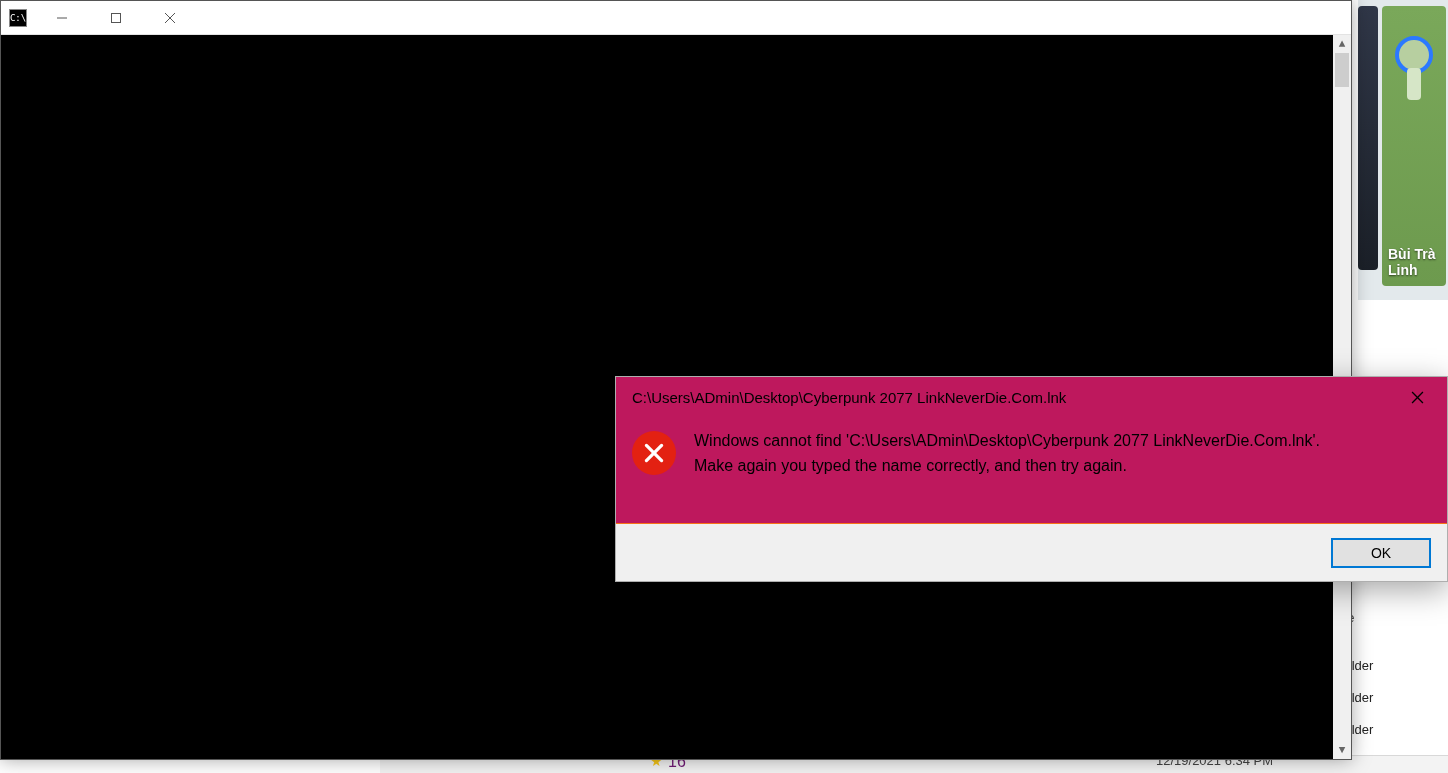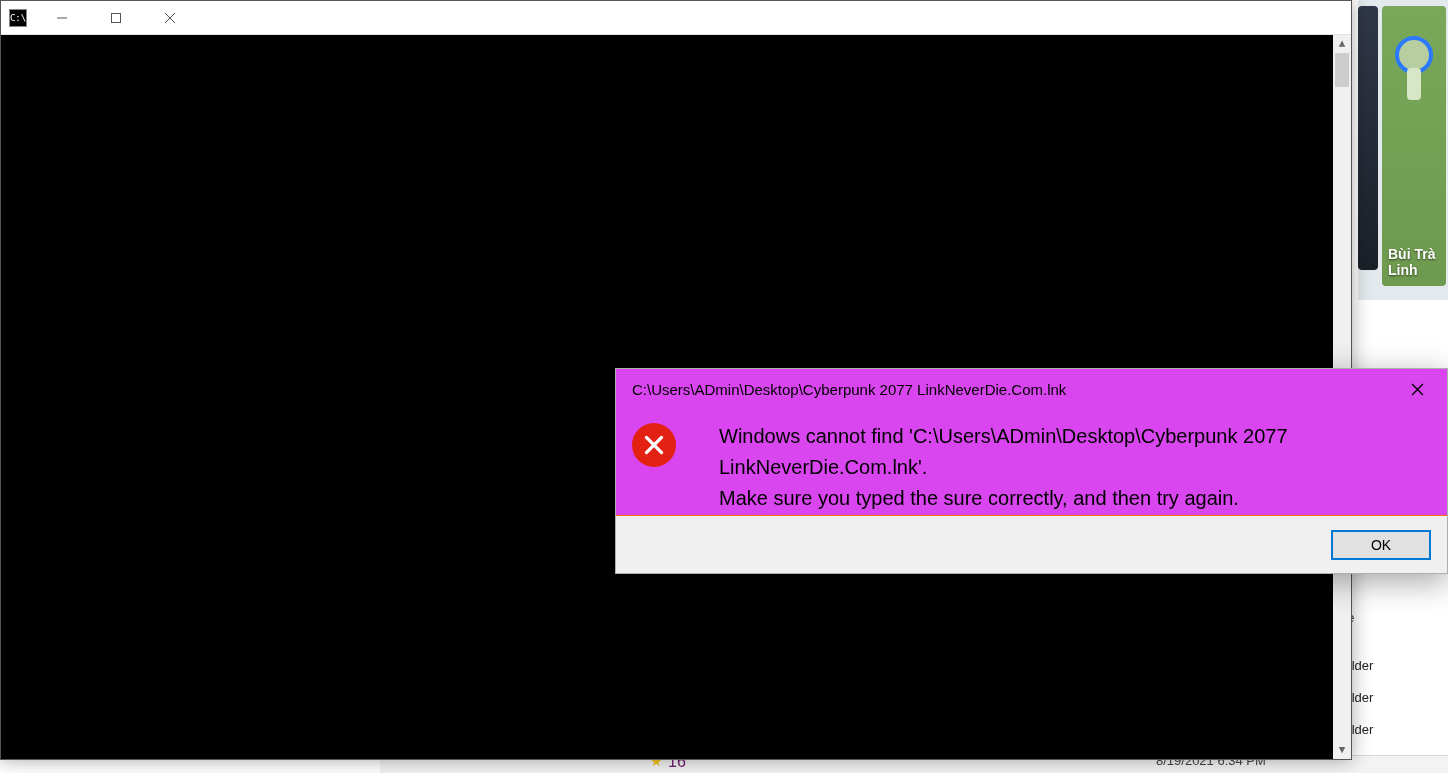--- a/index.html
+++ b/index.html
@@ -165,23 +165,23 @@
   .cmd-scroll-arrow.down { bottom:0; }
   .cmd-scroll-thumb {
     position:absolute; top:18px; left:2px;
     width:14px; height:34px;
     background:#cdcdcd;
   }
 
   
   .dialog {
     position:absolute;
-    left: 615px; top: 368px;
+    left: 615px; top: 376px;
     width: 833px; height: 206px;
-    background:#d946ef;
+    background:#be185d;
     box-shadow: 0 8px 30px rgba(0,0,0,.35);
     border: 1px solid #aeaeae;
   }
   .dialog-titlebar {
     height: 40px;
     display:flex; align-items:center;
     padding: 0 10px 0 16px;
   }
   .dialog-title {
     flex:1;
@@ -203,24 +203,23 @@
   .err-icon {
     width:44px; height:44px;
     border-radius:50%;
     background:#e32112;
     flex:0 0 auto;
     display:flex; align-items:center; justify-content:center;
     margin-top:2px;
   }
   .err-icon svg { width:26px; height:26px; }
   .dialog-msg {
-    font-size: 20px;
+    font-size: 16px;
     color:#000;
     line-height:1.55;
-    margin-left:25px;
   }
 
   .dialog-footer {
     position:absolute;
     left:0; right:0; bottom:0;
     height: 58px;
     background:#f0f0f0;
     border-top:1px solid #f97316;
     display:flex; align-items:center; justify-content:flex-end;
     padding-right: 16px;
@@ -254,21 +253,21 @@
   <div class="explorer-rows">
     <div class="explorer-row">e folder</div>
     <div class="explorer-row">e folder</div>
     <div class="explorer-row">e folder</div>
     <div class="explorer-row">File folder</div>
   </div>
 
   <div class="taskbar-fragment">
     <span class="taskbar-star">★</span>
     <span class="taskbar-num">16</span>
-    <span class="taskbar-date">8/19/2021 6:34 PM</span>
+    <span class="taskbar-date">12/19/2021 6:34 PM</span>
   </div>
 </div>
 
 <div class="cmd-window">
   <div class="cmd-titlebar">
     <div class="cmd-icon">
         <span>C:\</span>
       </div>
     <div class="win-controls">
       <div class="win-btn">
@@ -310,19 +309,19 @@
   </div>
   <div class="dialog-content">
     <div class="err-icon">
       <svg viewBox="0 0 24 24">
           <line x1="5" y1="5" x2="19" y2="19" stroke="#fff" stroke-width="3" stroke-linecap="round"></line>
           <line x1="19" y1="5" x2="5" y2="19" stroke="#fff" stroke-width="3" stroke-linecap="round"></line>
         </svg>
     </div>
     <div class="dialog-msg">
       <span>Windows cannot find 'C:\Users\ADmin\Desktop\Cyberpunk 2077 LinkNeverDie.Com.lnk'.</span><br>
-      <span>Make sure you typed the sure correctly, and then try again.</span>
+      <span>Make again you typed the name correctly, and then try again.</span>
     </div>
   </div>
   <div class="dialog-footer">
     <div class="dialog-ok">OK</div>
   </div>
 </div>
 
 </body></html>

